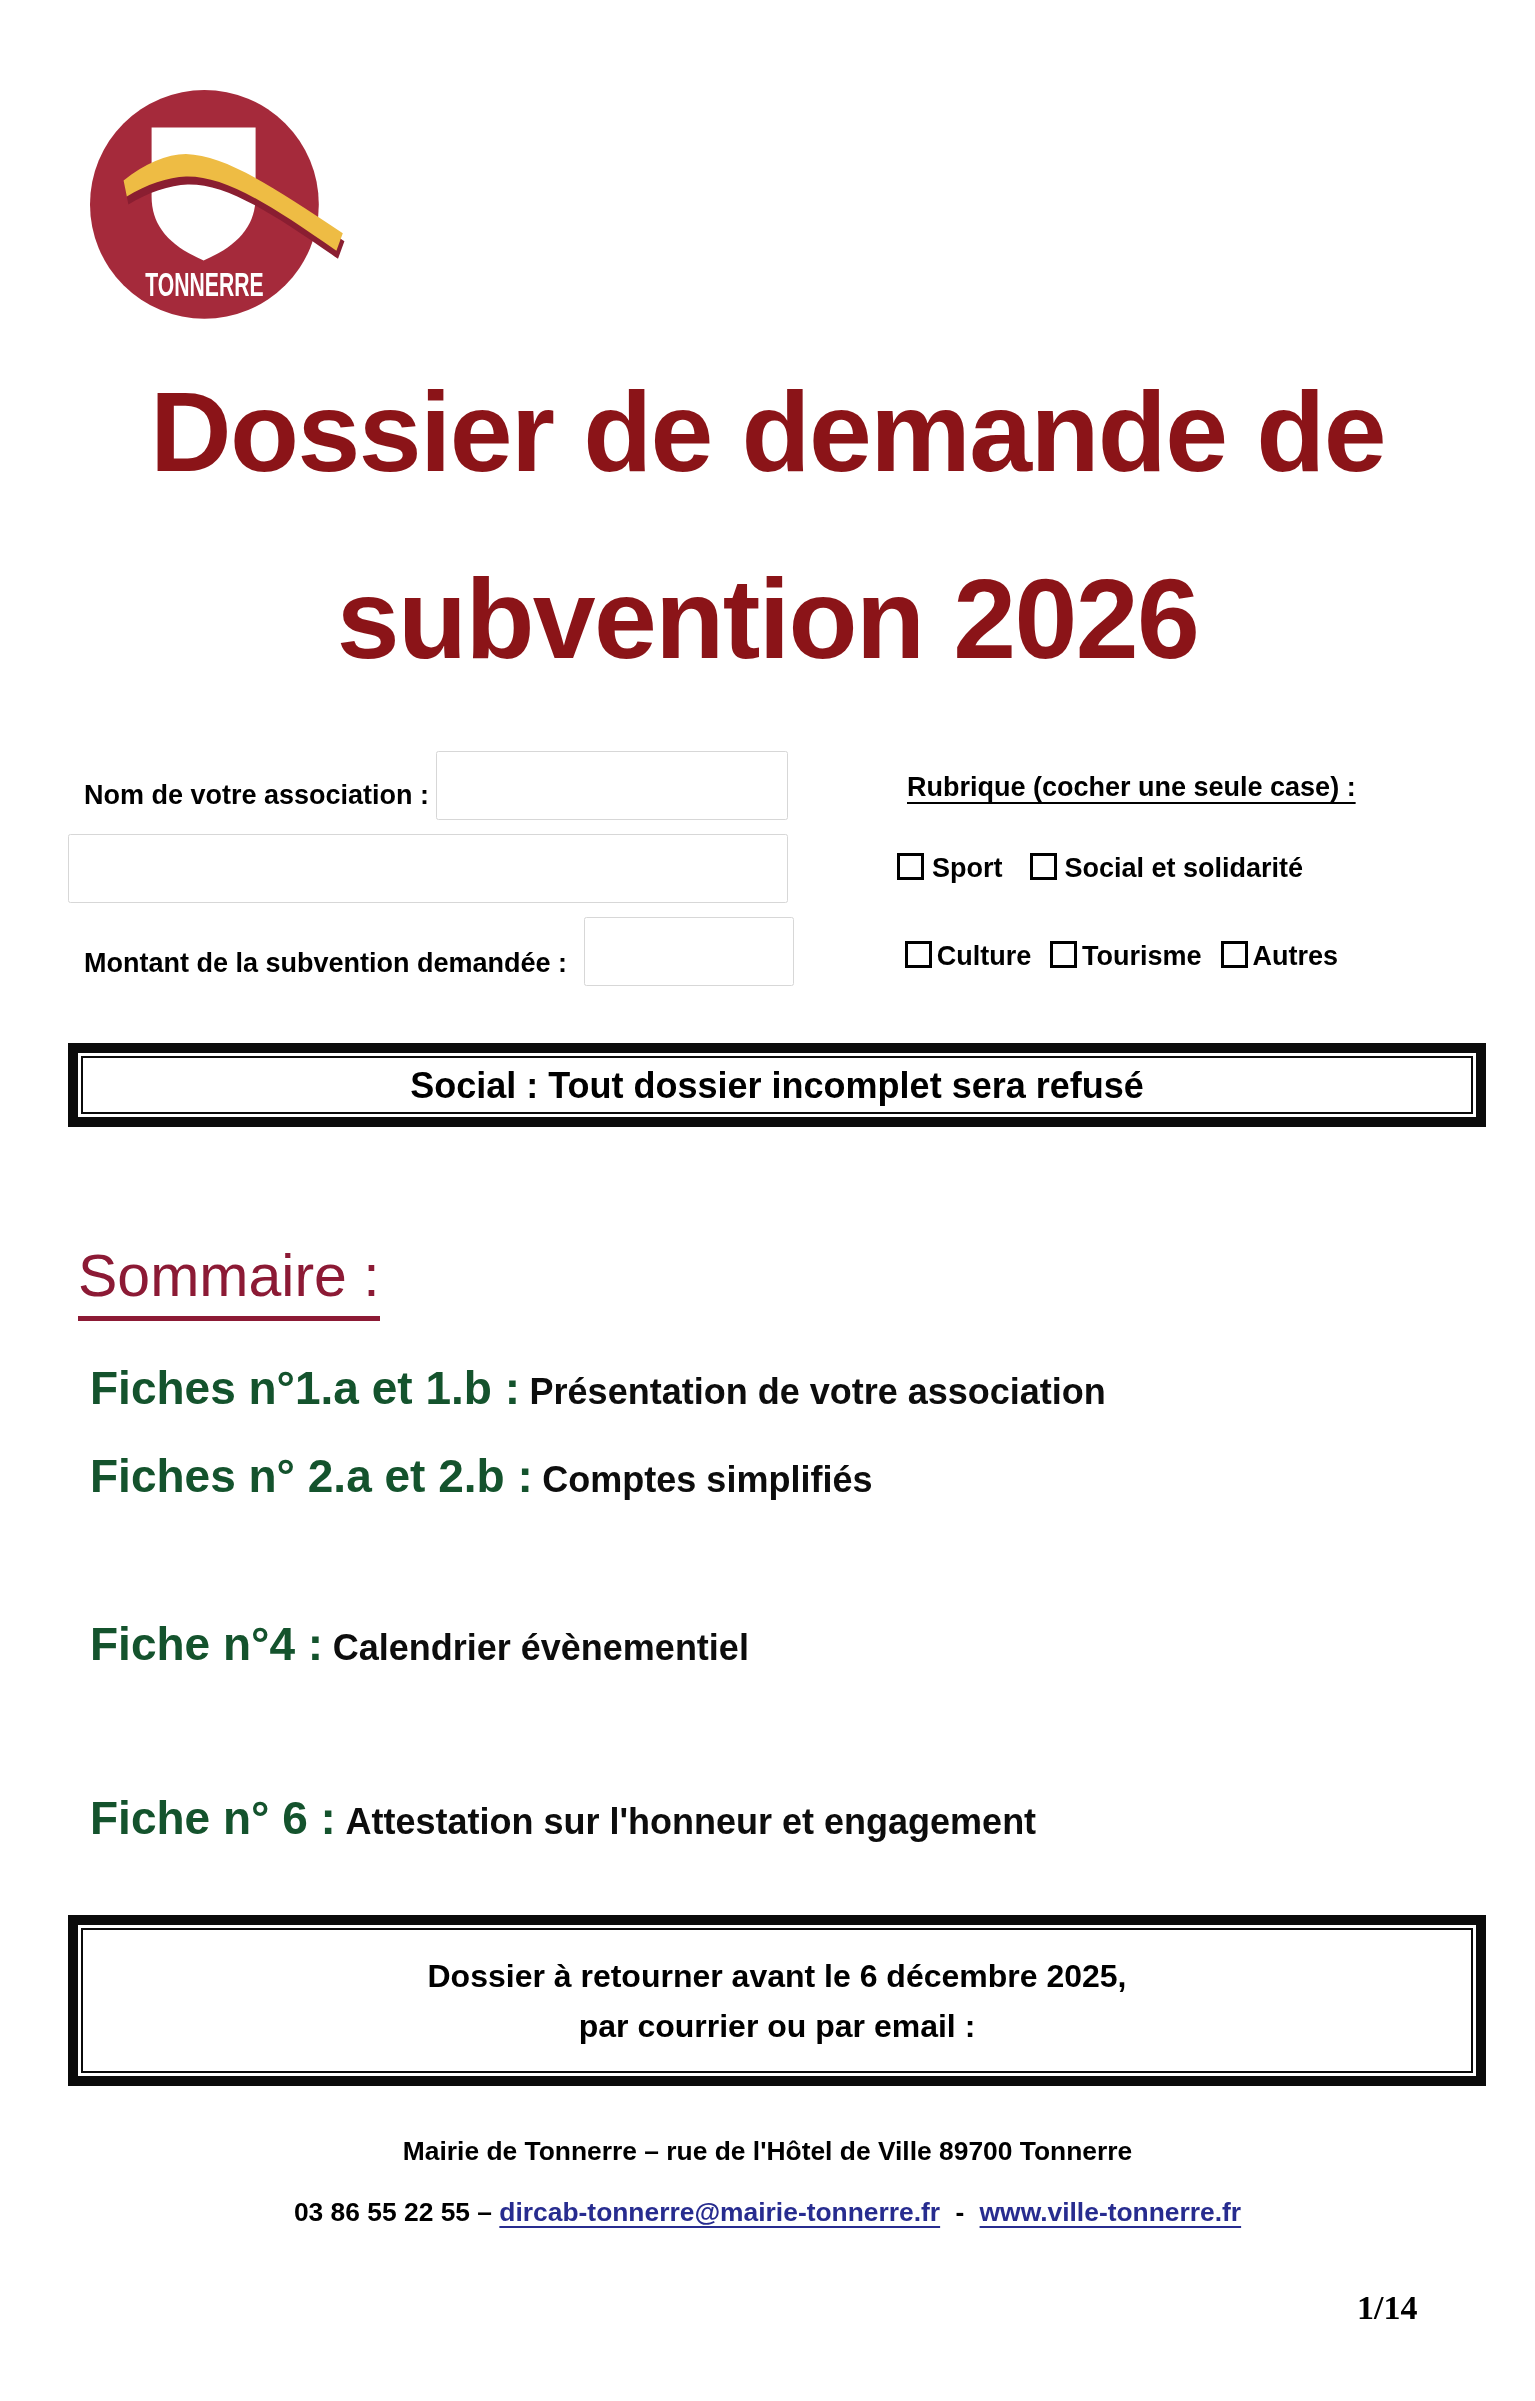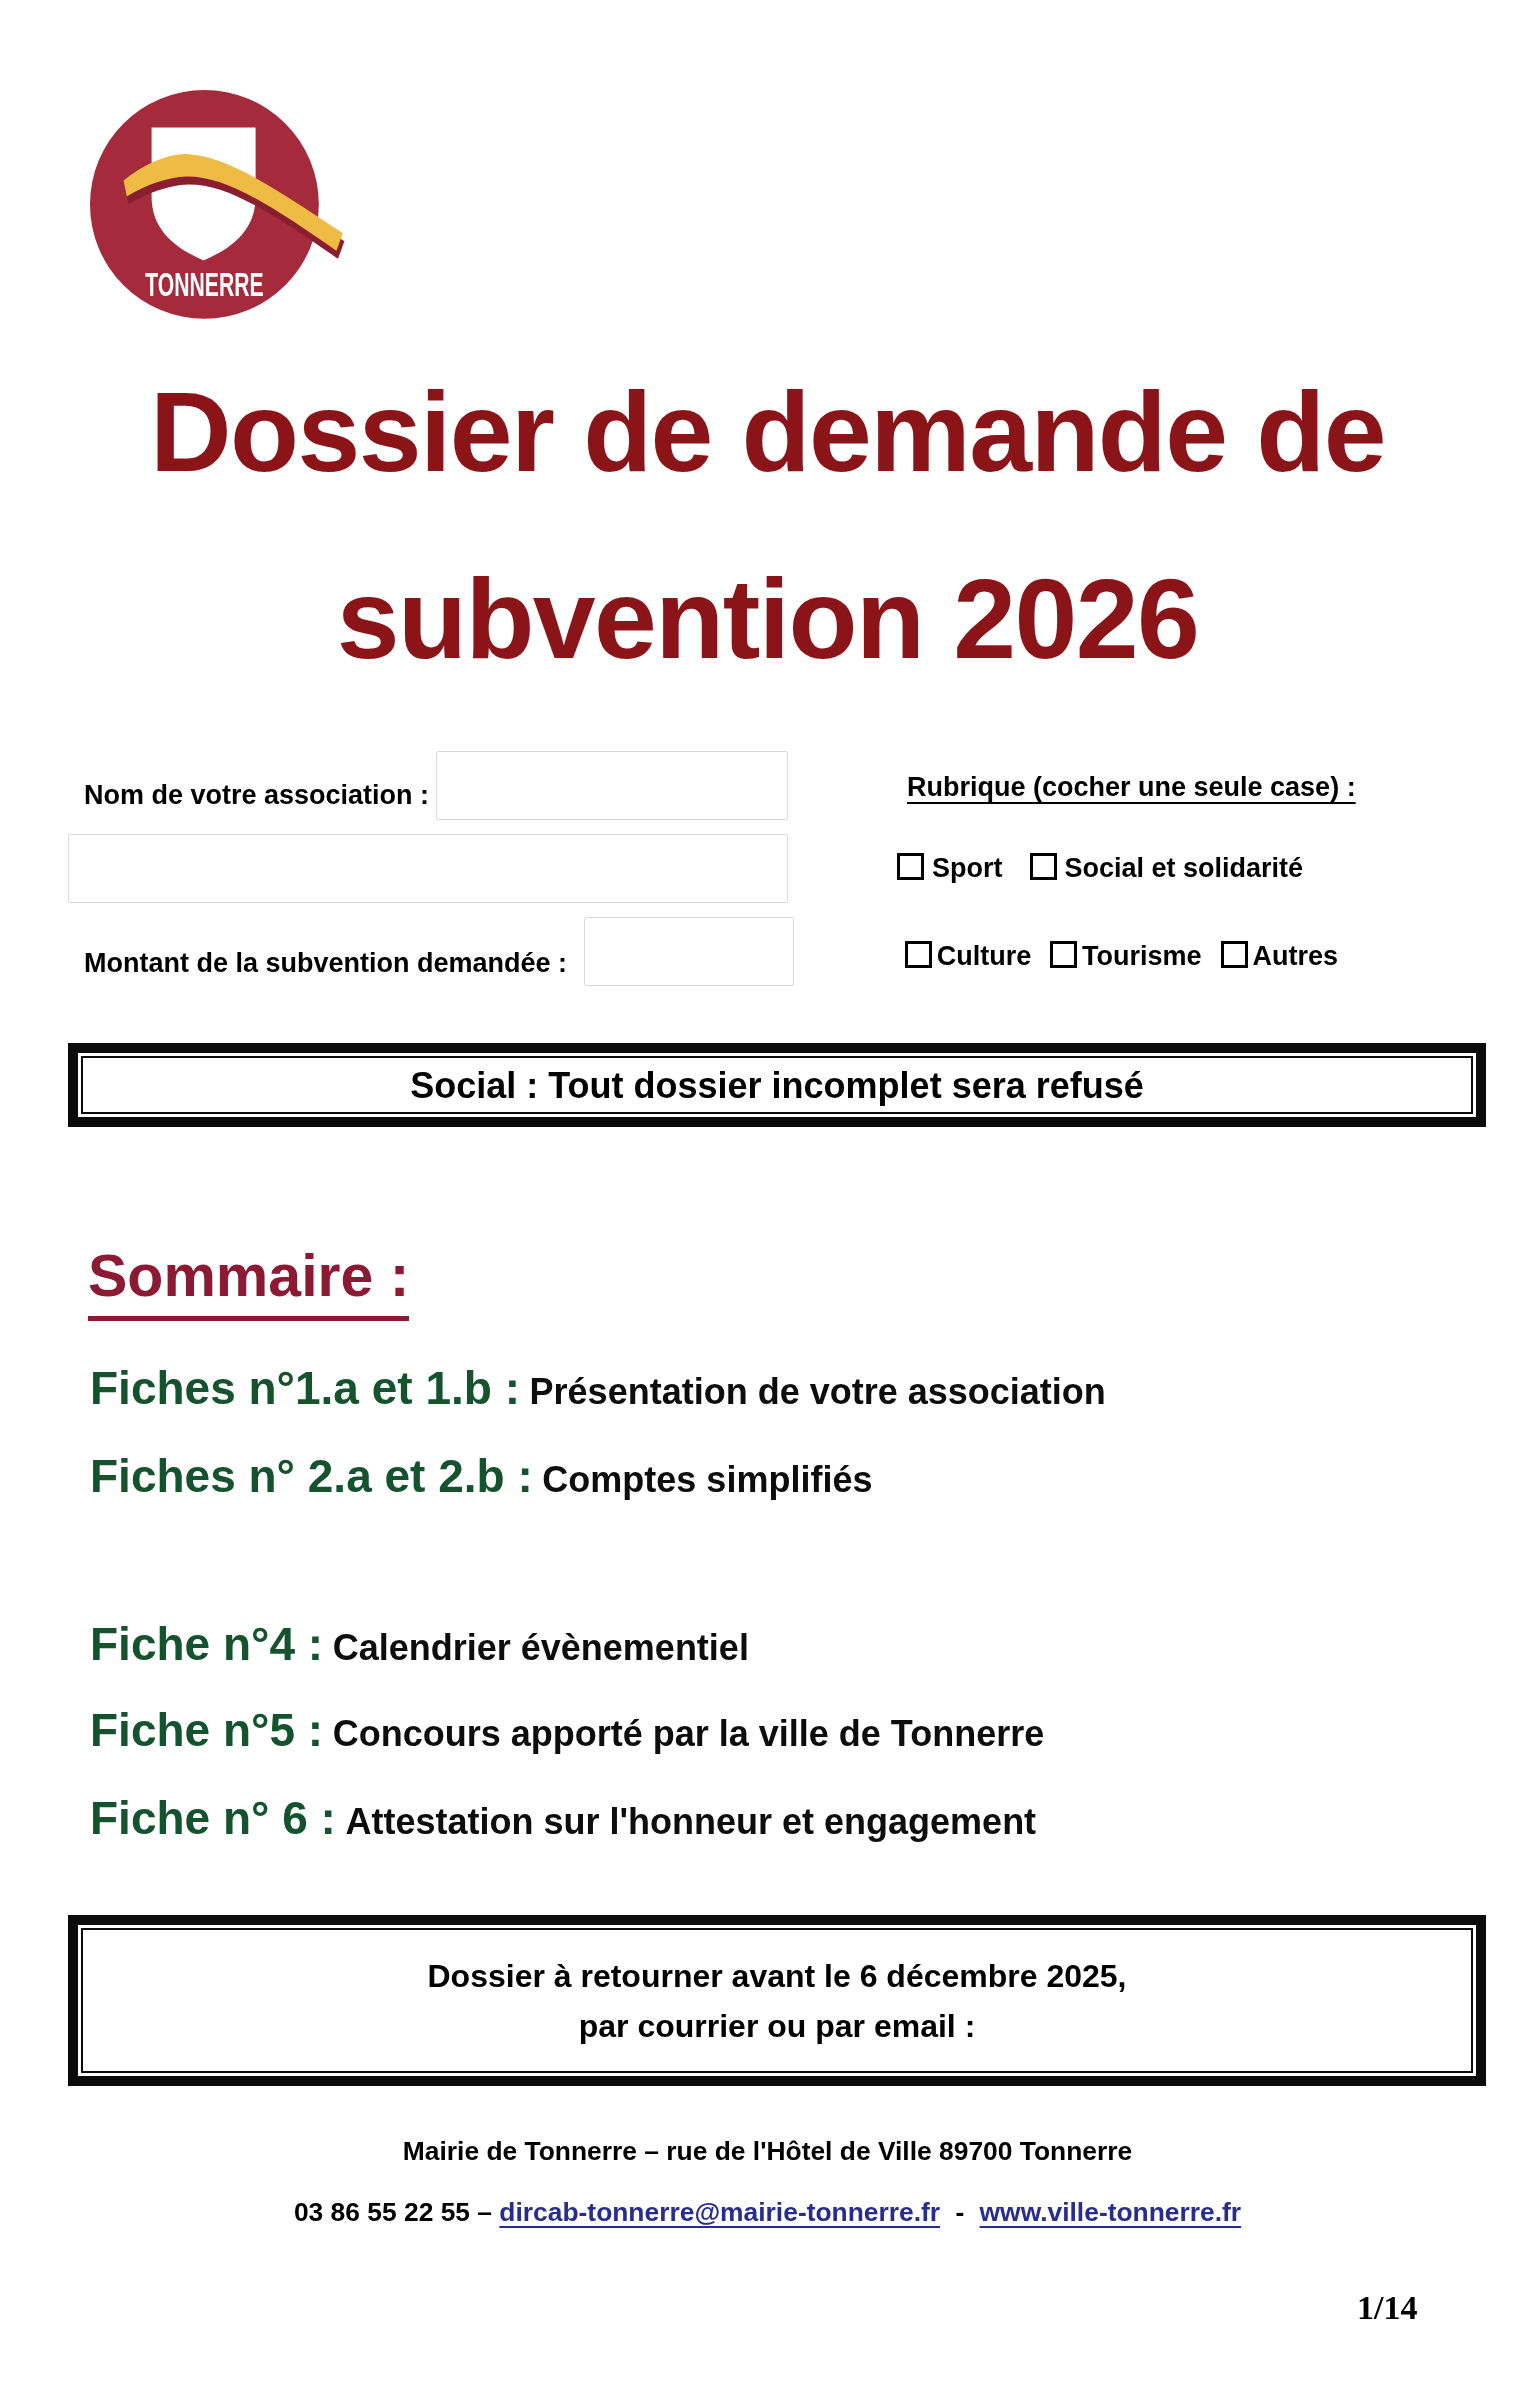--- a/index.html
+++ b/index.html
@@ -33,21 +33,21 @@
   
   .framed{position:absolute;left:68px;width:1418px;border:10.4px solid #0b0b0b;background:#fff;
     padding:3.2px;box-sizing:border-box;}
   .framed-inner{border:2.4px solid #0b0b0b;height:100%;box-sizing:border-box;
     display:flex;flex-direction:column;justify-content:center;text-align:center;}
   .rappel{top:1043px;height:84px;}
   .rappel p{font-size:36px;font-weight:700;margin:0;line-height:45px;}
   .retour{top:1915px;height:171px;}
   .retour p{font-size:32px;font-weight:700;margin:0;line-height:50px;}
   
-  .sommaire-h{position:absolute;left:88px;top:1242px;margin:0;font-size:59px;font-weight:700;color:#8c1a35;}
+  .sommaire-h{position:absolute;left:78px;top:1242px;margin:0;font-size:59px;font-weight:400;color:#8c1a35;}
   .sommaire-h span{display:inline-block;border-bottom:5.6px solid #8c1a35;padding-bottom:6.4px;}
   .fiche{position:absolute;left:90px;white-space:nowrap;}
   .fiche .ref{font-size:46px;font-weight:700;color:#14532d;}
   .fiche .desc{font-size:36px;font-weight:700;color:#0d0d0d;margin-left:9.6px;}
   
   .contact-line1{position:absolute;top:2136px;left:0;width:100%;text-align:center;
     font-size:26.4px;font-weight:700;}
   .contact-line2{position:absolute;top:2197px;left:0;width:100%;text-align:center;
     font-size:26.4px;font-weight:700;}
   .contact-line2 .sep{margin:0 8px;}
@@ -120,23 +120,20 @@
 
   <div class="fiche" style="top:1361px">
     <span class="ref">Fiches n°1.a et 1.b :</span><span class="desc">Présentation de votre association</span>
   </div>
   <div class="fiche" style="top:1449px">
     <span class="ref">Fiches n° 2.a et 2.b :</span><span class="desc">Comptes simplifiés</span>
   </div>
   <div class="fiche" style="top:1617px">
     <span class="ref">Fiche n°4 :</span><span class="desc">Calendrier évènementiel</span>
   </div>
-  <div class="fiche" style="top:1703px">
-    <span class="ref">Fiche n°5 :</span><span class="desc">Concours apporté par la ville de Tonnerre</span>
-  </div>
   <div class="fiche" style="top:1791px">
     <span class="ref">Fiche n° 6 :</span><span class="desc">Attestation sur l'honneur et engagement</span>
   </div>
 
   <div class="framed retour">
     <div class="framed-inner">
       <p>Dossier à retourner avant le 6 décembre 2025,</p>
       <p>par courrier ou par email :</p>
     </div>
   </div>

